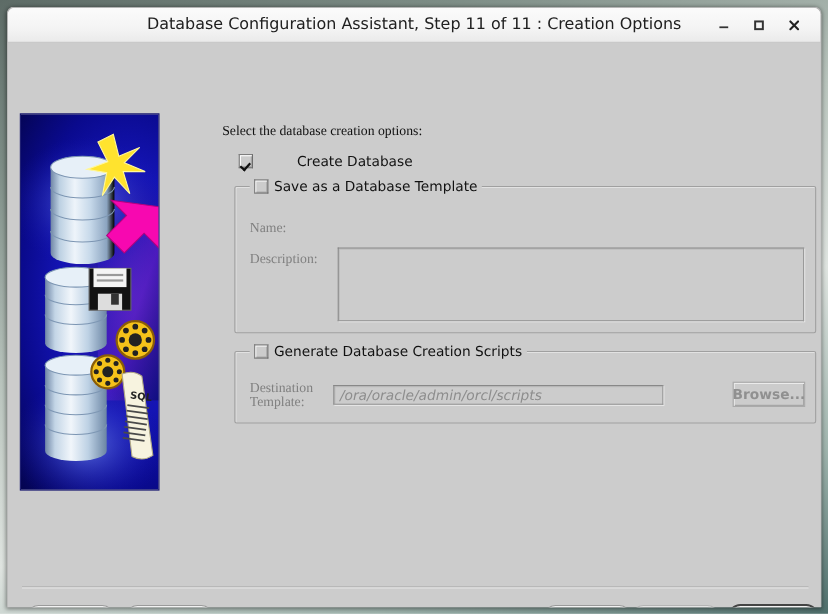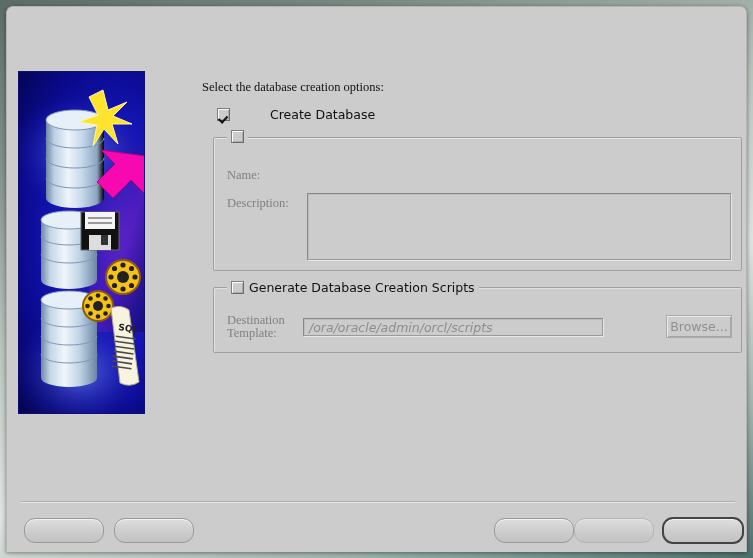--- a/index.html
+++ b/index.html
@@ -160,21 +160,21 @@
     background: #cccccc;
     border: 1px solid #8e8e8e;
     box-shadow: inset 1px 1px 0 #ebebeb, inset -1px -1px 0 #a6a6a6;
     font-size: 12.5px;
     color: #111;
     display: flex; align-items: center; justify-content: center;
     cursor: default;
     font-family: "DejaVu Sans", "Liberation Sans", sans-serif;
   }
   .btn-sq.disabled { color: #909090; border-color: #aaa; }
-  #btn-browse { left: 659px; top: 308px; width: 66px; height: 23px; }
+  #btn-browse { left: 659px; top: 308px; width: 66px; height: 23px; font-weight: bold; }
 
   
   .btn-round {
     position: absolute;
     background: linear-gradient(180deg,#dedede 0%,#cfcfcf 48%,#c2c2c2 100%);
     border: 1px solid #9a9a9a;
     border-radius: 11px;
     font-size: 12.5px;
     color: #111;
     display: flex; align-items: center; justify-content: center; gap: 7px;
@@ -196,20 +196,39 @@
     left: 13px; top: 494px; width: 715px; height: 2px;
     border-top: 1px solid #b0b0b0;
     border-bottom: 1px solid #e6e6e6;
   }
 </style>
 </head>
 <body>
 
 <div id="window">
 
+  <div id="titlebar">
+    <div id="title-text">Database Configuration Assistant, Step 11 of 11 : Creation Options</div>
+
+    <div class="winbtn" id="btn-min">
+      <svg width="12" height="12" viewBox="0 0 12 12">
+          <rect x="2" y="7" width="8" height="1.6" fill="#333"></rect>
+        </svg>
+    </div>
+    <div class="winbtn" id="btn-max">
+      <svg width="12" height="12" viewBox="0 0 12 12">
+          <rect x="2.5" y="2.5" width="7" height="7" fill="none" stroke="#333" stroke-width="1.8"></rect>
+        </svg>
+    </div>
+    <div class="winbtn" id="btn-close">
+      <svg width="12" height="12" viewBox="0 0 12 12">
+          <path d="M2.5 2.5 L9.5 9.5 M9.5 2.5 L2.5 9.5" stroke="#222" stroke-width="1.9" stroke-linecap="round"></path>
+        </svg>
+    </div>
+  </div>
 
   <div id="content">
 
     <div id="banner">
       <svg width="127" height="343" viewBox="0 0 127 343">
         <defs>
           <linearGradient id="cyl" x1="0" y1="0" x2="1" y2="0">
             <stop offset="0%" stop-color="#6f86a6"></stop>
             <stop offset="14%" stop-color="#bcd0e2"></stop>
             <stop offset="38%" stop-color="#eef4fa"></stop>
@@ -326,20 +345,21 @@
     <div class="lbl" id="intro-label">Select the database creation options:</div>
 
     <div class="cb-row" id="cb-create">
       <span class="cb checked"></span>
       <span class="cbtext">Create Database</span>
     </div>
 
     <div class="group" id="grp-template">
       <div class="group-title">
         <span class="cb"></span>
+        <span class="cbtext">Save as a Database Template</span>
       </div>
     </div>
     <div class="lbl disabled" id="name-label">Name:</div>
 
     <div class="lbl disabled" id="desc-label">Description:</div>
     <div class="field" id="desc-field" title=""></div>
 
     <div class="group" id="grp-scripts">
       <div class="group-title">
         <span class="cb"></span>

